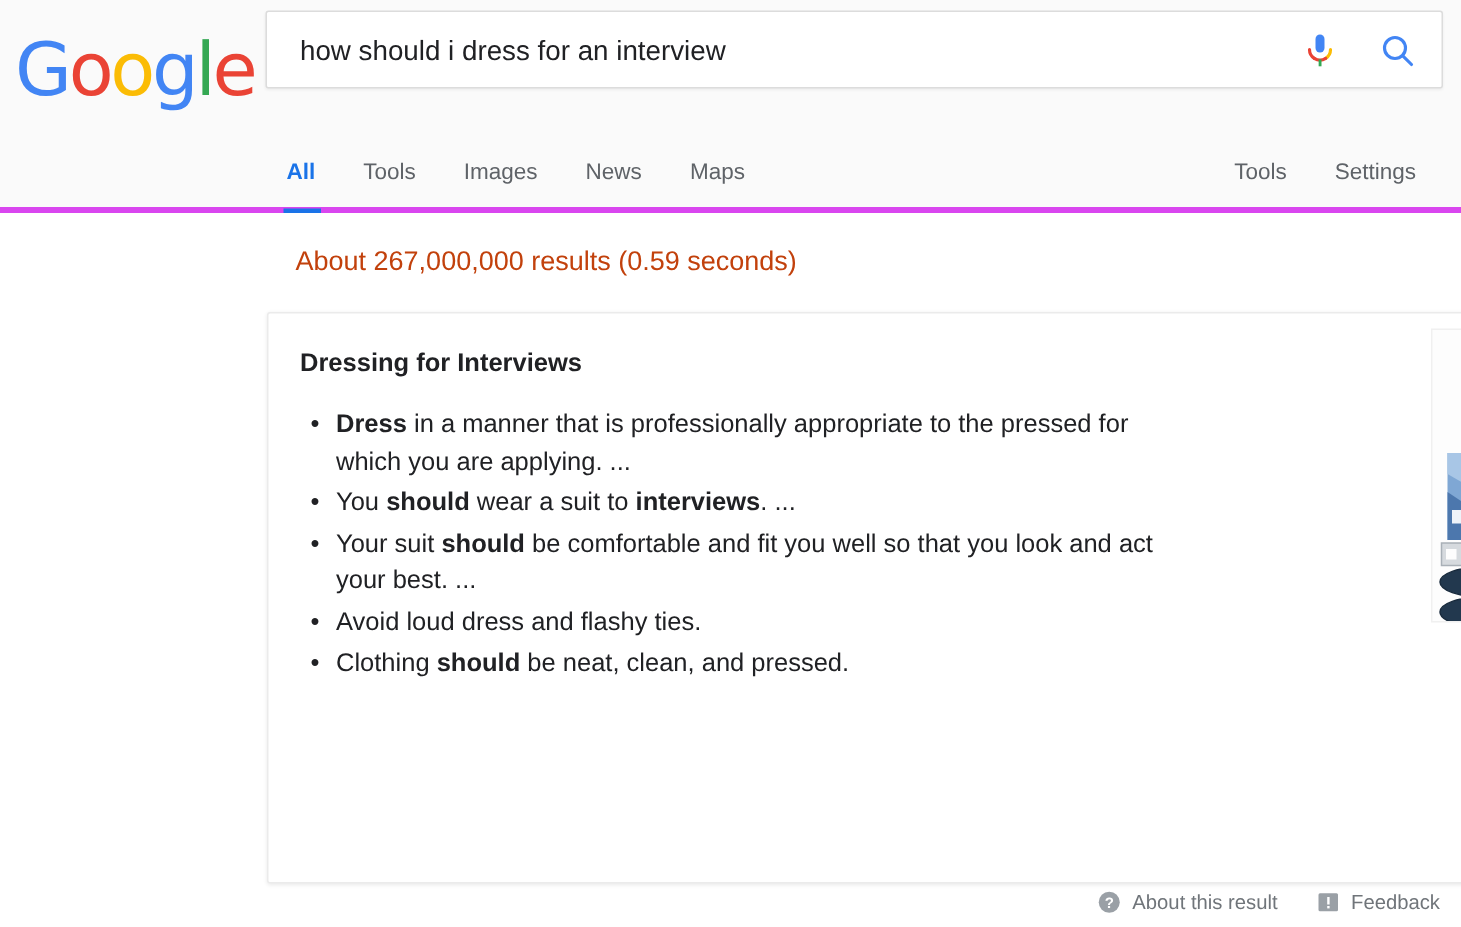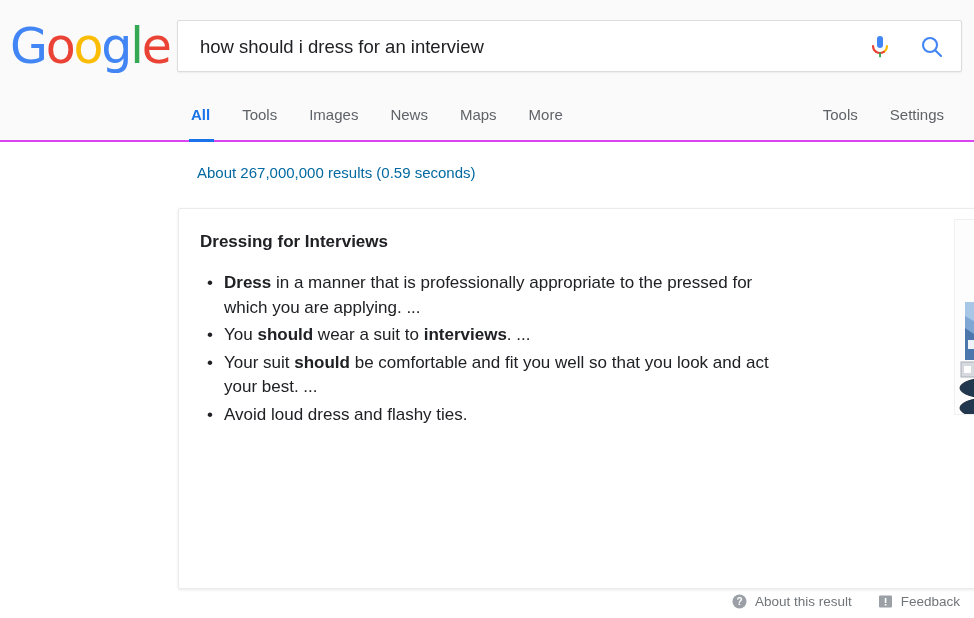--- a/index.html
+++ b/index.html
@@ -10,35 +10,35 @@
     font-family: "Liberation Sans", sans-serif;
     -webkit-font-smoothing: antialiased;
     overflow: hidden;
     position: relative;
   }
 
   
   #header {
     position: absolute; left:0; top:0; width:974px; height:142px;
     background:#fafafa;
-    border-bottom:2px solid #d946ef;
+    border-bottom:4px solid #d946ef;
   }
   #logo {
     position:absolute; left:10px; top:22px;
     font-size:49px; line-height:49px;
     letter-spacing:-2.2px;
     font-family:"DejaVu Sans", sans-serif;
     font-weight:400;
     white-space:nowrap;
     user-select:none;
   }
   #logo span { display:inline-block; }
 
   #searchbar {
-    position:absolute; left:177px; top:20px;
+    position:absolute; left:177px; top:7px;
     width:785px; height:52px;
     background:#fff;
     border:1px solid #dcdcdc;
     border-radius:2px;
     box-shadow:0 1px 2px rgba(0,0,0,0.06);
     padding-left:30px;
   }
   #search-input {
     position:absolute; left:20px; top:0; height:52px;
     width:620px; border:none; outline:none; background:transparent;
@@ -66,21 +66,21 @@
   .navtab.active:after {
     content:""; position:absolute; left:12px; right:12px; bottom:0;
     height:3px; background:#1a73e8;
   }
   #nav-right { position:absolute; right:14px; top:96px; display:flex; }
   #nav-right .navtab { color:#5f6368; }
 
   
   #result-stats {
     position:absolute; left:197px; top:164px;
-    font-size:15px; color:#0369a1;
+    font-size:18px; color:#c2410c;
   }
 
   
   #snippet-card {
     position:absolute; left:178px; top:208px;
     width:919px; height:381px;
     background:#fff;
     border:1px solid #ebebeb;
     border-radius:2px;
     box-shadow:0 1px 3px rgba(0,0,0,0.09);
@@ -150,40 +150,40 @@
       </svg>
     </div>
   </div>
 
   <div id="nav">
     <div class="navtab active" style="color: rgb(26, 115, 232);">All</div>
     <div class="navtab">Tools</div>
     <div class="navtab">Images</div>
     <div class="navtab">News</div>
     <div class="navtab">Maps</div>
-    <div class="navtab">More</div>
   </div>
 
   <div id="nav-right">
     <div class="navtab">Tools</div>
     <div class="navtab">Settings</div>
   </div>
 </div>
 
 <div id="result-stats">About 267,000,000 results (0.59 seconds)</div>
 
 <div id="snippet-card">
 
   <div id="snippet-title">Dressing for Interviews</div>
 
   <ul id="snippet-list">
       <li><b>Dress</b><span> in a manner that is professionally appropriate to the pressed for which you are applying. ...</span></li>
       <li><span>You </span><b>should</b><span> wear a suit to </span><b>interviews</b><span>. ...</span></li>
       <li><span>Your suit </span><b>should</b><span> be comfortable and fit you well so that you look and act your best. ...</span></li>
       <li><span>Avoid loud dress and flashy ties.</span></li>
+      <li><span>Clothing </span><b>should</b><span> be neat, clean, and pressed.</span></li>
     </ul>
 
   <div id="thumb">
     <svg width="128" height="194" viewBox="0 0 128 194">
       <rect width="128" height="194" fill="#fdfdfd"></rect>
 
       <g stroke="#f6c445" stroke-width="3" opacity="0.95">
         <line x1="96" y1="194" x2="128" y2="150"></line>
         <line x1="104" y1="194" x2="128" y2="161"></line>
         <line x1="113" y1="194" x2="128" y2="173"></line>

